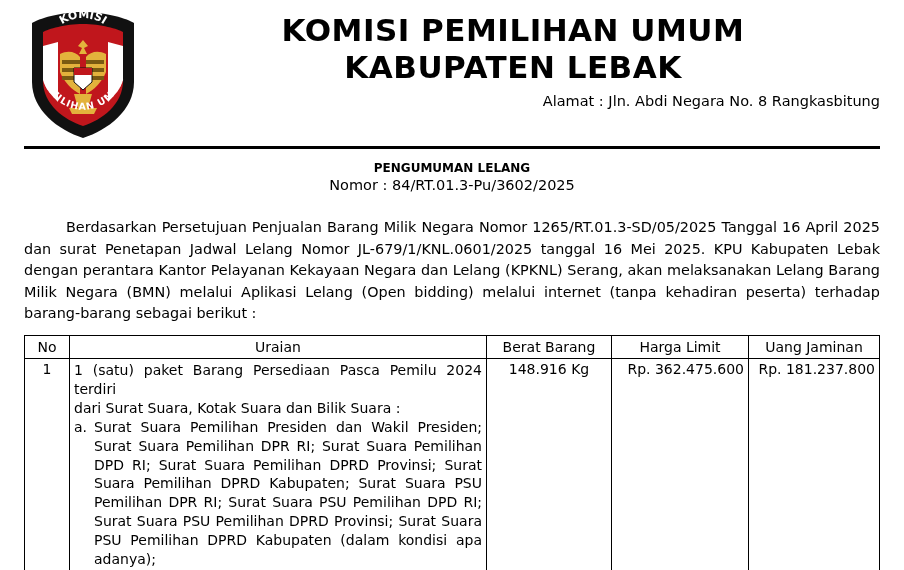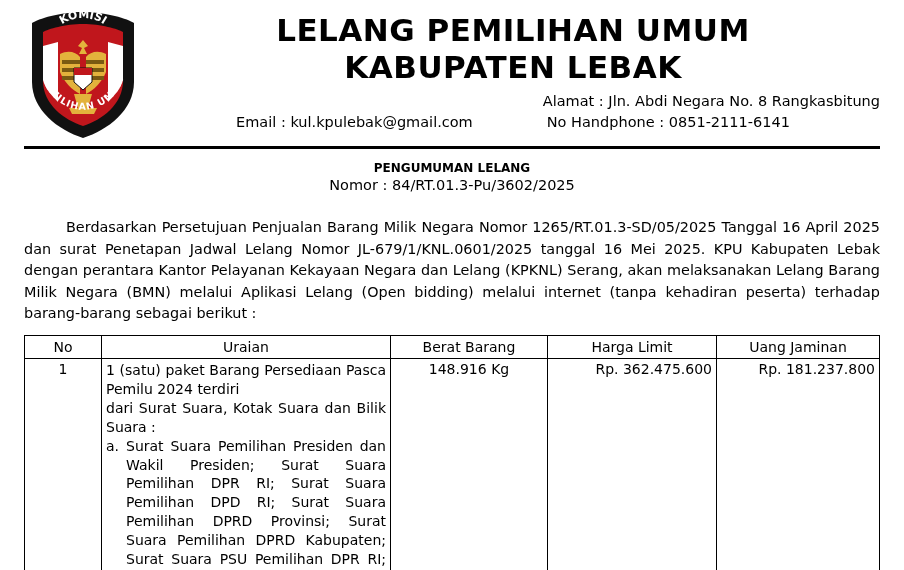--- a/index.html
+++ b/index.html
@@ -102,21 +102,21 @@
   }
   table.lelang th,
   table.lelang td {
     border: 1px solid #000;
     padding: 2px 4px;
     vertical-align: top;
   }
   table.lelang thead th {
     text-align: center;
     font-weight: normal;
-    padding: 3px 20px;
+    padding: 3px 4px;
   }
   .col-no      { width: 36px;  text-align: center; }
   .col-uraian  { width: auto; }
   .col-berat   { width: 116px; text-align: center; }
   .col-harga   { width: 128px; text-align: right; }
   .col-jaminan { width: 122px; text-align: right; }
 
   .cell-just {
     text-align: justify;
     line-height: 1.35;
@@ -176,27 +176,23 @@
           <textPath href="#arcTop" startOffset="50%" text-anchor="middle">KOMISI</textPath>
         </text>
         <path id="arcBot" d="M20 72 A 42 44 0 0 0 98 72" fill="none"></path>
         <text font-family="DejaVu Sans, sans-serif" font-size="9.5" font-weight="bold" fill="#ffffff" letter-spacing="1">
           <textPath href="#arcBot" startOffset="50%" text-anchor="middle">PEMILIHAN UMUM</textPath>
         </text>
       </svg>
     </div>
 
     <div class="head-text">
-      <div class="head-title">LELANG PEMILIHAN UMUM</div>
+      <div class="head-title">KOMISI PEMILIHAN UMUM</div>
       <div class="head-title">KABUPATEN LEBAK</div>
       <div class="head-addr">Alamat : Jln. Abdi Negara No. 8 Rangkasbitung</div>
-      <div class="head-contact">
-        <span>Email : kul.kpulebak@gmail.com</span>
-        <span>No Handphone : 0851-2111-6141</span>
-      </div>
     </div>
   </div>
 
   <div class="rule"></div>
 
   <div class="doc-title">PENGUMUMAN LELANG</div>
   <div class="doc-number">Nomor : 84/RT.01.3-Pu/3602/2025</div>
 
   <div class="para">Berdasarkan Persetujuan Penjualan Barang Milik Negara Nomor 1265/RT.01.3-SD/05/2025 Tanggal 16 April 2025 dan surat Penetapan Jadwal Lelang Nomor JL-679/1/KNL.0601/2025 tanggal 16 Mei 2025. KPU Kabupaten Lebak dengan perantara Kantor Pelayanan Kekayaan Negara dan Lelang (KPKNL) Serang, akan melaksanakan Lelang Barang Milik Negara (BMN) melalui Aplikasi Lelang (Open bidding) melalui internet (tanpa kehadiran peserta) terhadap barang-barang sebagai berikut :</div>
 

